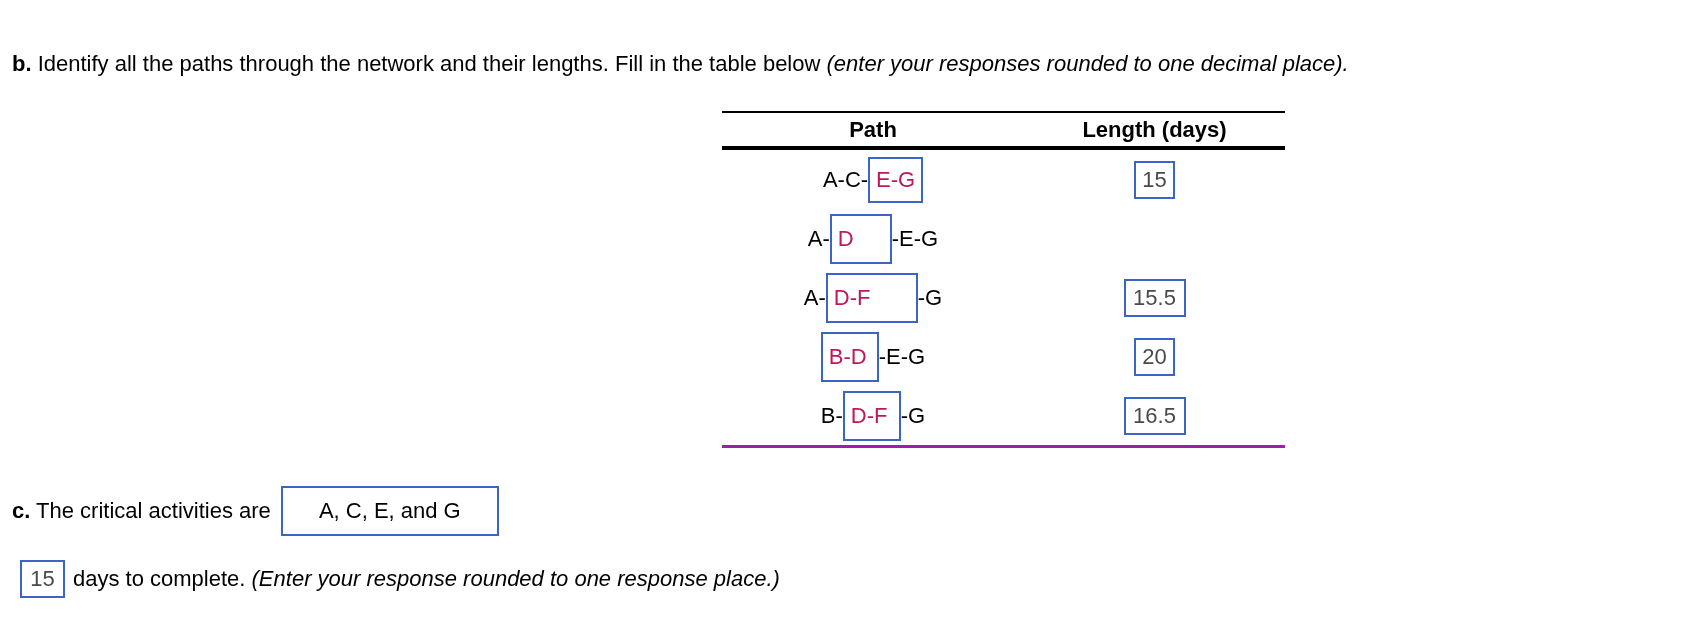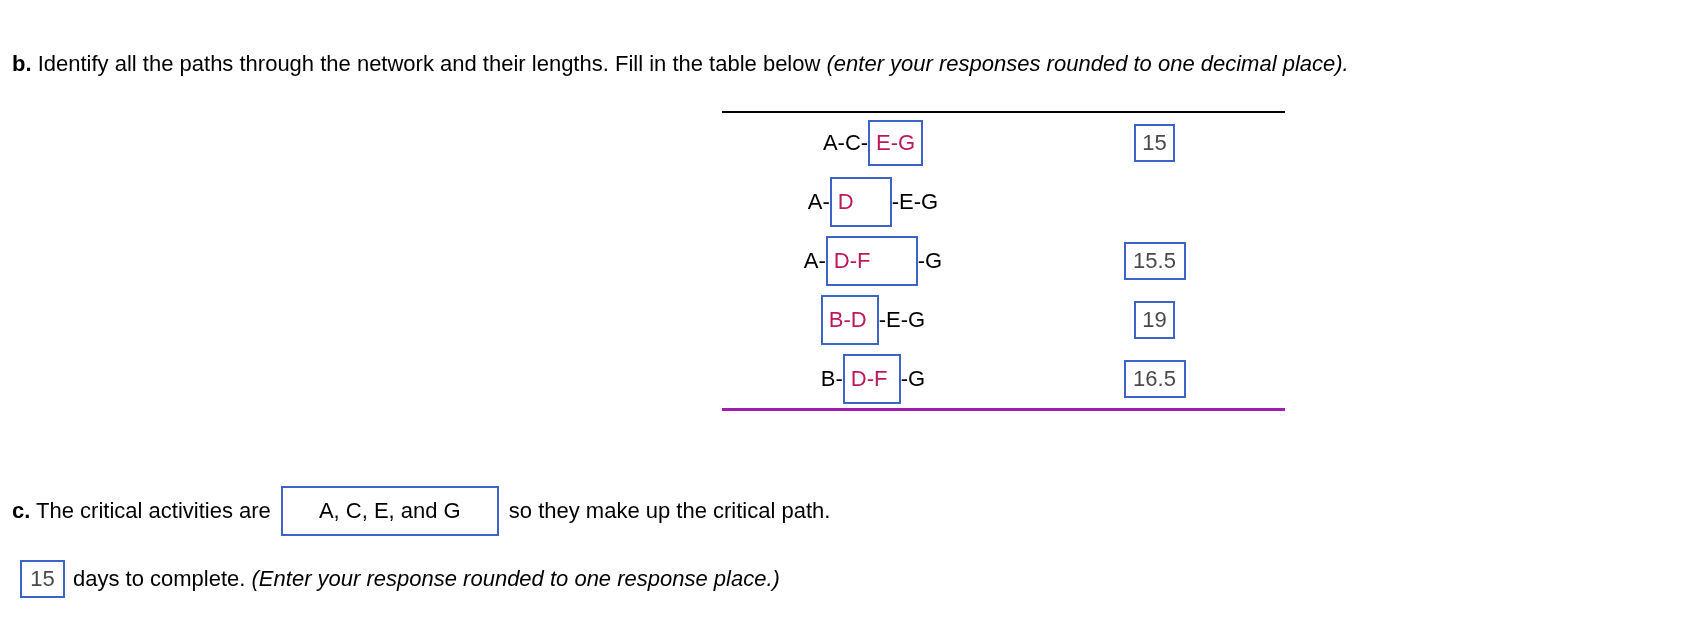--- a/index.html
+++ b/index.html
@@ -54,20 +54,24 @@
 </head>
 <body>
 
 <div class="abs line-b">
   <span class="bold">b.</span>
   <span>Identify all the paths through the network and their lengths. Fill in the table below</span>
   <span class="ital">(enter your responses rounded to one decimal place).</span>
 </div>
 
 <div class="abs ptable">
+  <div class="thead">
+    <div class="col-path">Path</div>
+    <div class="col-length">Length (days)</div>
+  </div>
   <div class="tbody">
 
     <div class="trow">
       <div class="col-path">
         <span>A-C-</span>
         <span class="ansbox pbox pbox-r1">E-G</span>
         <span></span>
       </div>
       <div class="col-length">
         <span class="ansbox lbox lbox-sm">15</span>
@@ -93,21 +97,21 @@
       </div>
     </div>
 
     <div class="trow">
       <div class="col-path">
         <span></span>
         <span class="ansbox pbox pbox-r4">B-D</span>
         <span>-E-G</span>
       </div>
       <div class="col-length">
-        <span class="ansbox lbox lbox-sm">19</span>
+        <span class="ansbox lbox lbox-sm">20</span>
       </div>
     </div>
 
     <div class="trow">
       <div class="col-path">
         <span>B-</span>
         <span class="ansbox pbox pbox-r5">D-F</span>
         <span>-G</span>
       </div>
       <div class="col-length">
@@ -115,20 +119,19 @@
       </div>
     </div>
 
   </div>
 </div>
 
 <div class="abs line-c">
   <span class="bold">c.</span>
   <span> The critical activities are</span>
   <span class="ansbox cbox">A, C, E, and G</span>
-  <span>so they make up the critical path.</span>
 </div>
 
 <div class="abs line-p">
   <span class="ansbox dbox">15</span>
   <span>days to complete. </span>
   <span class="ital">(Enter your response rounded to one response place.)</span>
 </div>
 
 </body></html>

